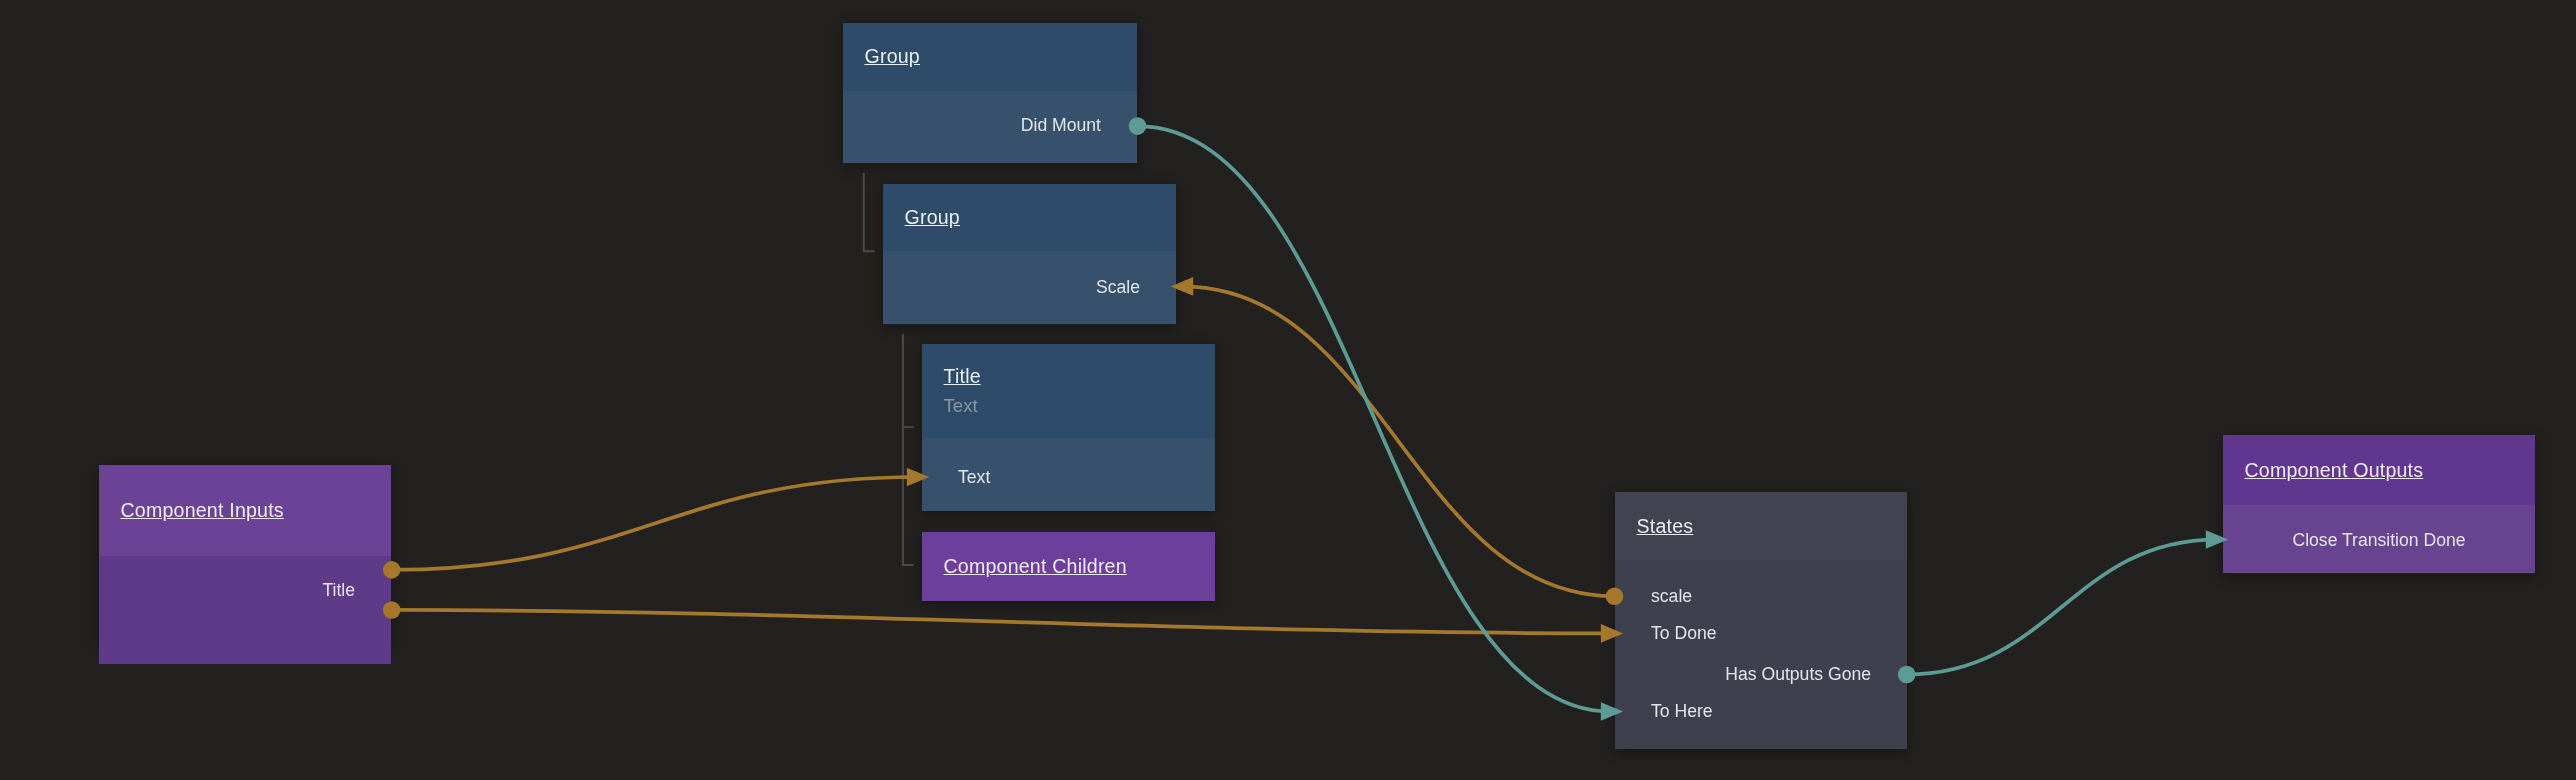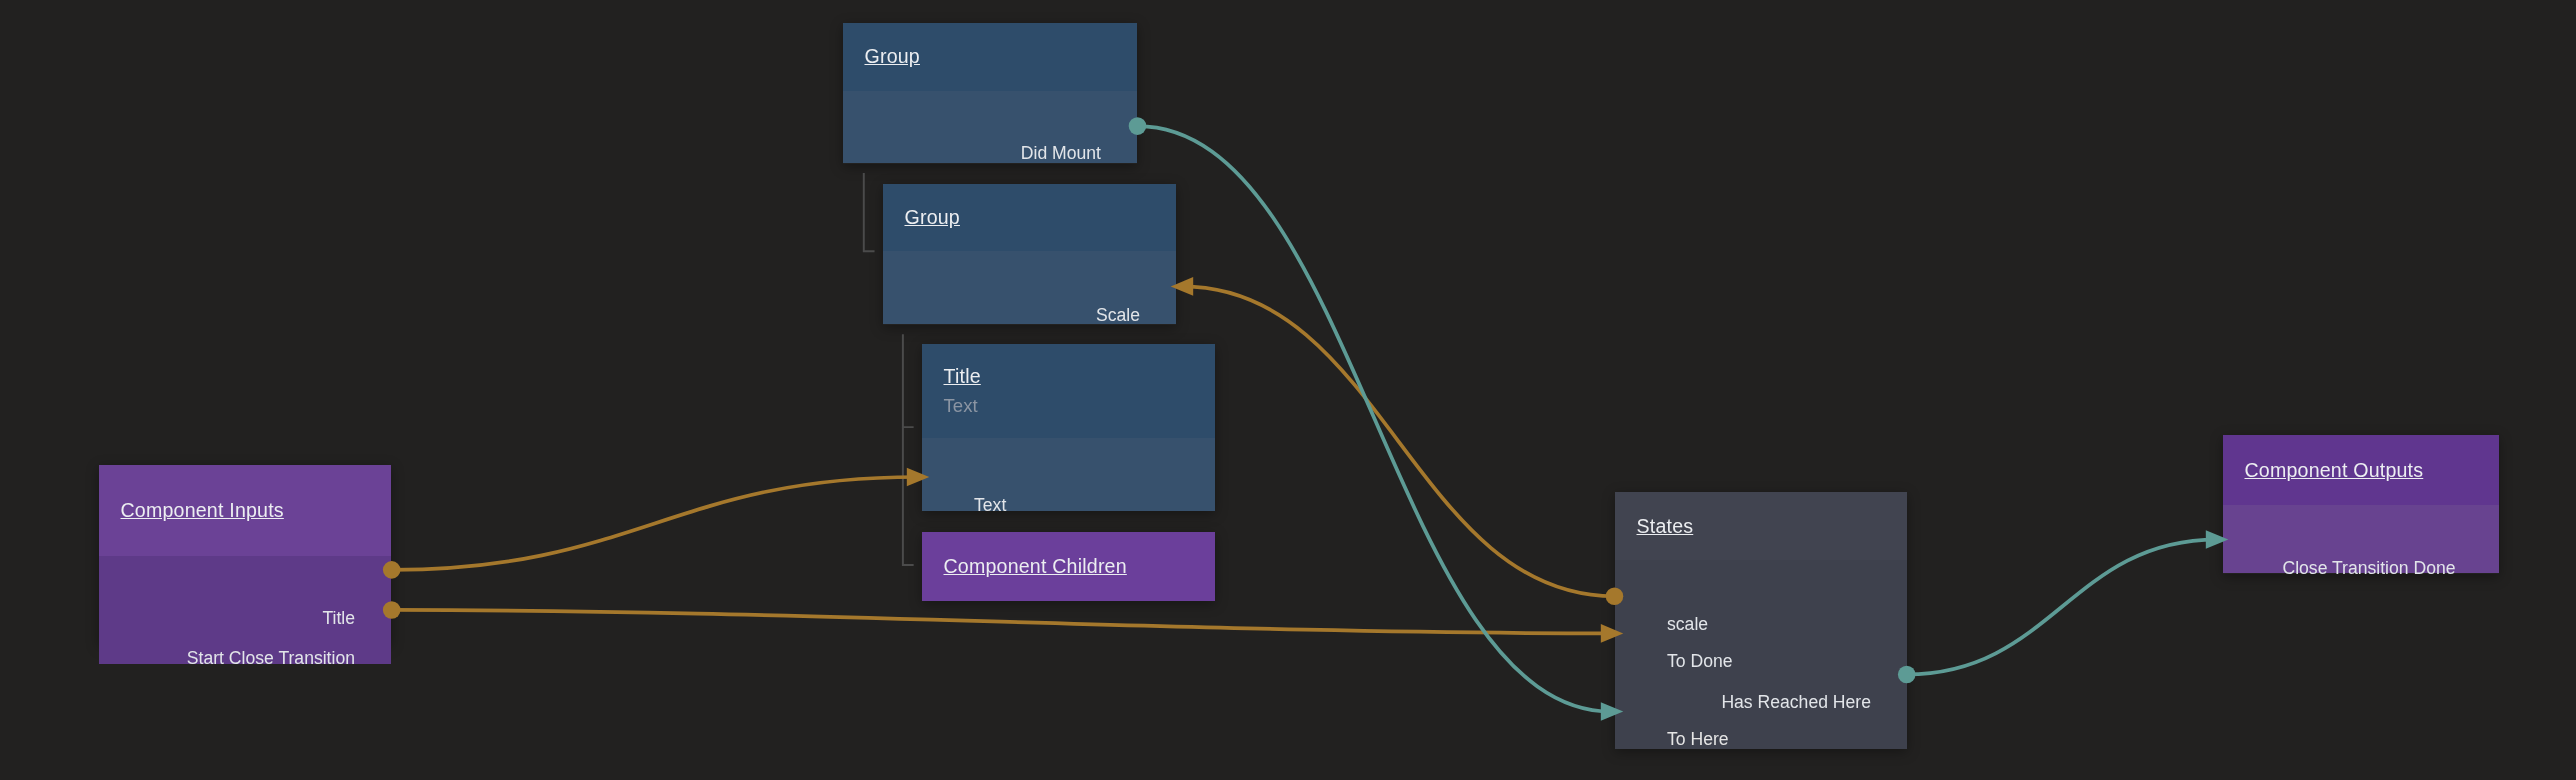--- a/index.html
+++ b/index.html
@@ -33,30 +33,29 @@
   .node-subtitle {
     font-size: 18.6px;
     font-weight: 400;
     color: #8b95a3;
     margin-top: 7.8px;
     white-space: nowrap;
   }
   .node-body { position: relative; width: 100%; }
   .port-row {
     position: absolute;
-    left: 16px;
+    left: 0;
     right: 0;
     height: 35px;
     line-height: 35px;
     font-size: 17.6px;
     color: #e2e5e9;
     padding: 0 36px;
     box-sizing: border-box;
     white-space: nowrap;
-    margin-top: 28px;
   }
   .port-row.align-right { text-align: right; }
   .port-row.align-left  { text-align: left; }
   svg.overlay {
     position: absolute;
     left: 0; top: 0;
     pointer-events: none;
   }
 </style>
 </head>
@@ -92,35 +91,34 @@
       <div class="node-header" style="height: 69px; background: rgb(107, 63, 155); justify-content: center;">
         <div class="node-title">Component Children</div>
       </div>
     </div>
     <div class="node" style="left: 99px; top: 465px; width: 292px; height: 179px;">
       <div class="node-header" style="height: 91px; background: rgb(107, 66, 150);">
         <div class="node-title">Component Inputs</div>
       </div>
       <div class="node-body" style="height: 108px; background: rgb(94, 58, 136);">
         <div class="port-row align-right" style="top: 16.6px; color: rgb(226, 229, 233);">Title</div>
-        <div class="port-row align-right" style="top: 57px; color: rgb(226, 229, 233);">Start Close Transition</div>
       </div>
     </div>
     <div class="node" style="left: 1615px; top: 492px; width: 292px; height: 257px;">
       <div class="node-header" style="height: 68px; background: rgb(65, 68, 80);">
         <div class="node-title">States</div>
       </div>
       <div class="node-body" style="height: 189px; background: rgb(62, 65, 77);">
         <div class="port-row align-left" style="top: 18.6px; color: rgb(226, 229, 233);">scale</div>
         <div class="port-row align-left" style="top: 56px; color: rgb(226, 229, 233);">To Done</div>
-        <div class="port-row align-right" style="top: 97px; color: rgb(226, 229, 233);">Has Reached Here</div>
+        <div class="port-row align-right" style="top: 97px; color: rgb(226, 229, 233);">Has Outputs Gone</div>
         <div class="port-row align-left" style="top: 134px; color: #e5e5e5;">To Here</div>
       </div>
     </div>
-    <div class="node" style="left: 2223px; top: 435px; width: 276px; height: 139px;">
+    <div class="node" style="left: 2223px; top: 435px; width: 312px; height: 139px;">
       <div class="node-header" style="height: 70px; background: rgb(96, 54, 143);">
         <div class="node-title">Component Outputs</div>
       </div>
       <div class="node-body" style="height: 68px; background: rgb(104, 67, 144);">
         <div class="port-row align-left" style="top: 17.6px; color: rgb(226, 229, 233); text-align: center;">Close Transition Done</div>
       </div>
     </div>
     <svg class="overlay" width="2576" height="780" viewBox="0 0 2634 798">
       <path d="M 883 177 L 883 257 L 894 257" stroke="#4b4b4b" stroke-width="2" fill="none"></path>
       <path d="M 923 342 L 923 437 L 934 437" stroke="#4b4b4b" stroke-width="2" fill="none"></path>

